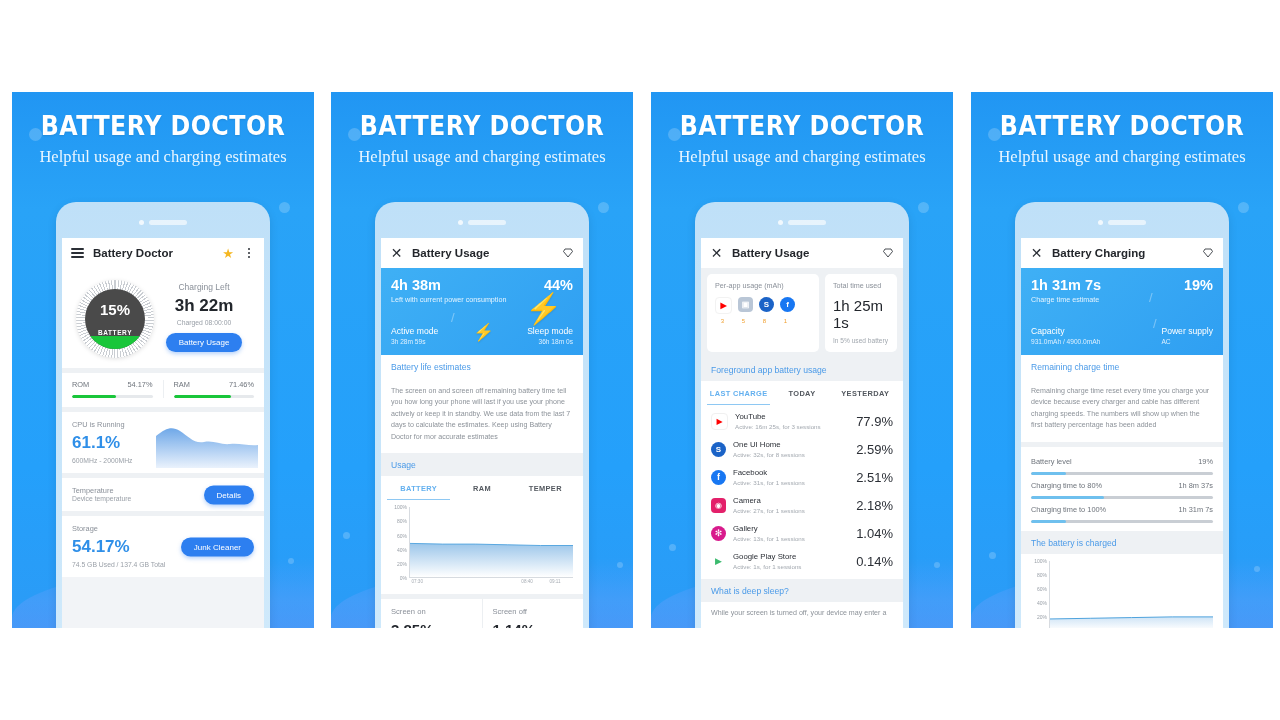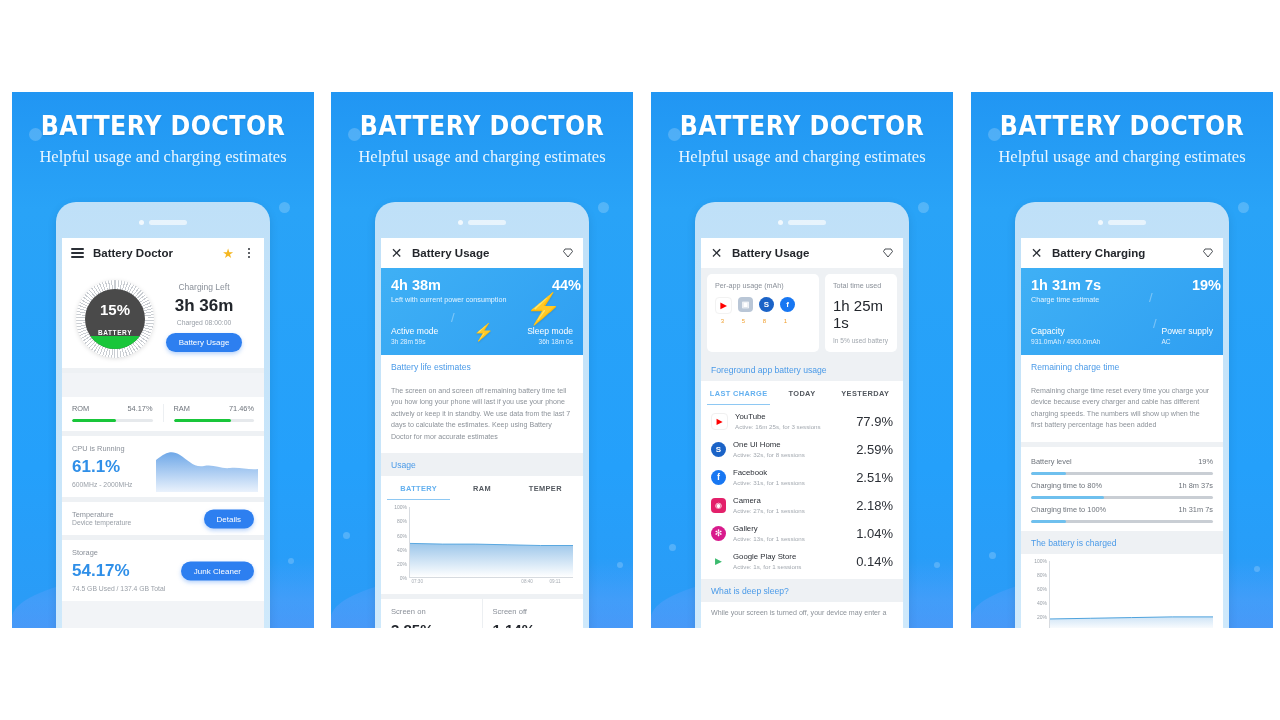--- a/index.html
+++ b/index.html
@@ -78,42 +78,42 @@
   .g-pct{position:relative;color:#fff;font-size:15px;font-weight:bold;margin-top:-2px;}
   .g-lbl{position:relative;color:#fff;font-size:6.5px;font-weight:bold;letter-spacing:.6px;margin-top:3px;}
   .g-right{flex:1;text-align:center;padding-top:2px;}
   .g-cap{font-size:8.5px;color:#8a9099;}
   .g-big{font-size:17px;font-weight:bold;color:#22262c;margin:4px 0 3px;}
   .g-small{font-size:6.8px;color:#9aa0a8;}
   .btn-blue{display:inline-block;margin-top:7px;background:#2d7ff0;color:#fff;font-size:8px;
     padding:5px 13px;border-radius:13px;box-shadow:0 2px 4px rgba(45,127,240,.35);}
 
   
-  .rr{display:flex;background:#fff;padding:7px 0 9px;margin-top:24px;}
+  .rr{display:flex;background:#fff;padding:7px 0 9px;}
   .rr>div{flex:1;padding:0 10px;}
   .rr .rr1{border-right:1px solid #eceff2;}
   .rr-top{display:flex;justify-content:space-between;font-size:7.4px;color:#6d737b;}
   .bar{height:3px;border-radius:2px;background:#e6e9ec;margin-top:6px;overflow:hidden;}
   .bar i{display:block;height:100%;background:#19c63a;border-radius:2px;}
 
   .blk{background:#fff;padding:8px 10px 9px;position:relative;}
   .blk .lbl{font-size:7.4px;color:#8a9099;}
   .blk .big{font-size:17px;font-weight:bold;margin:4px 0 4px;}
   .blk .foot{font-size:6.8px;color:#9aa0a8;}
   .blue{color:#2f8fe8;}
   .green{color:#1ec05a;}
   .blk .rbtn{position:absolute;right:10px;top:50%;transform:translateY(-50%);
     background:#2d7ff0;color:#fff;font-size:8px;padding:5px 13px;border-radius:13px;
     box-shadow:0 2px 4px rgba(45,127,240,.35);}
   .cpuwave{position:absolute;right:6px;top:10px;width:102px;height:46px;}
 
   
   .hero{background:linear-gradient(135deg,#3fb0f5 0%,#2f9ff2 100%);color:#fff;padding:9px 10px 10px;position:relative;overflow:hidden;}
   .hero .h1{font-size:14.5px;font-weight:bold;}
-  .hero .h1b{position:absolute;right:2px;top:9px;font-size:14.5px;font-weight:bold;}
+  .hero .h1b{position:absolute;right:10px;top:9px;font-size:14.5px;font-weight:bold;}
   .hero .h2{font-size:7.2px;color:#e4f4ff;margin-top:2px;}
   .hero .hrow{display:flex;justify-content:space-between;margin-top:22px;align-items:flex-end;}
   .hero .hl{font-size:8.6px;}
   .hero .hs{font-size:6.6px;color:#ddf0ff;margin-top:2px;}
   .bolt{position:absolute;font-size:20px;color:#ffe94f;line-height:1;text-shadow:0 1px 2px rgba(0,0,0,.12);}
   .bolt.b1{right:88px;bottom:14px;font-size:17px;}
   .bolt.b2{right:20px;top:26px;font-size:30px;}
   .slash{position:absolute;color:rgba(255,255,255,.35);font-size:13px;}
 
   .sect{background:#eef1f4;padding:7px 10px 6px;font-size:8.6px;color:#4a9ae8;}
@@ -206,21 +206,21 @@
           <div class="gauge-wrap">
             <div class="gauge-ticks"></div>
             <div class="gauge-inner">
               <div class="gauge-fill"></div>
               <div class="g-pct">15%</div>
               <div class="g-lbl">BATTERY</div>
             </div>
           </div>
           <div class="g-right">
             <div class="g-cap">Charging Left</div>
-            <div class="g-big">3h 36m</div>
+            <div class="g-big">3h 22m</div>
             <div class="g-small">Charged 08:00:00</div>
             <div class="btn-blue">Battery Usage</div>
           </div>
         </div>
 
         <div class="sep"></div>
         <div class="rr">
           <div class="rr1">
             <div class="rr-top">
               <span>ROM</span>

